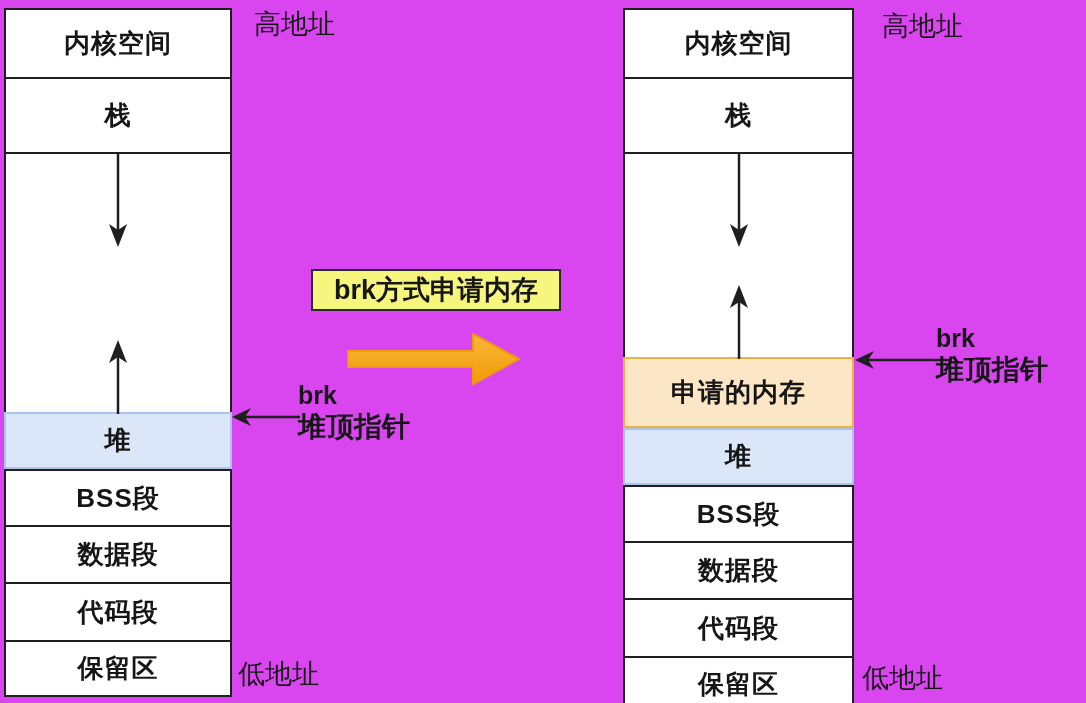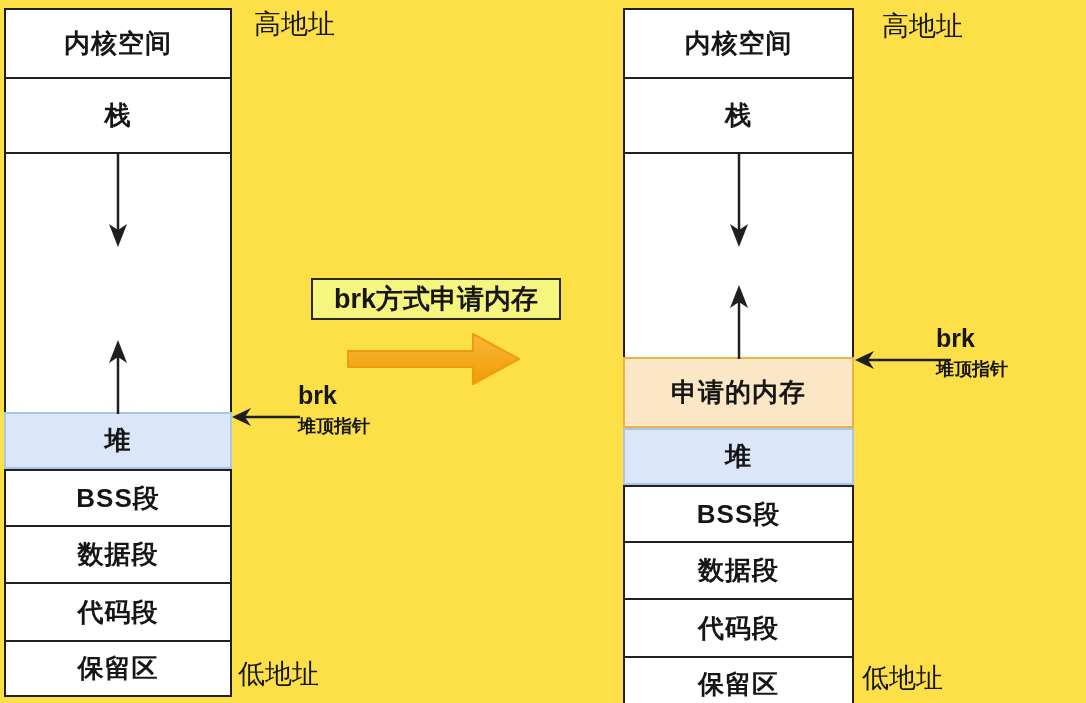--- a/index.html
+++ b/index.html
@@ -1,17 +1,17 @@
 <!DOCTYPE html>
 <html style="--line: #1f1f1f; --heap-fill: #dbe7f8; --heap-border: #a9c6e8; --allocated-fill: #fbe6c6; --allocated-border: #e9b441; --action-label-fill: #f6f67f; --arrow-orange-top: #f8b83a; --arrow-orange-bottom: #f29a05;"><head>
 <meta charset="utf-8">
 <style>
   html,body { margin:0; padding:0; background:#ffffff; }
   .canvas {
-    position:relative; width:1086px; height:703px; background:#fde047;
+    position:relative; width:1086px; height:703px; background:#d946ef;
     font-family:"Liberation Sans","DejaVu Sans",sans-serif;
     color:#161616; overflow:hidden;
   }
   .memcol {
     position:absolute; border:2px solid var(--line,#1f1f1f);
     background:#ffffff; box-sizing:border-box;
   }
   .sec {
     box-sizing:border-box; display:flex; align-items:center; justify-content:center;
     font-size:26px; font-weight:600; letter-spacing:1px;
@@ -25,23 +25,23 @@
   }
   .sec.allocbox {
     background:var(--allocated-fill,#fbe6c6);
     border:2px solid var(--allocated-border,#e9b441);
     margin:0 -2px; width:calc(100% + 4px);
   }
   .varrow { position:absolute; left:50%; transform:translateX(-50%); }
   .addr-label { position:absolute; font-size:27px; font-weight:400; white-space:nowrap; }
   .brk-label { position:absolute; text-align:left; font-weight:600; white-space:nowrap; }
   .brk-label .l1 { font-size:25px; line-height:29px; }
-  .brk-label .l2 { font-size:18px; line-height:33px; }
+  .brk-label .l2 { font-size:28px; line-height:33px; }
   .action-box {
-    position:absolute; left:311px; top:278px; width:250px; height:42px;
+    position:absolute; left:311px; top:269px; width:250px; height:42px;
     background:var(--action-label-fill,#f6f67f); border:2px solid #2a2a2a;
     box-sizing:border-box; display:flex; align-items:center; justify-content:center;
     font-size:27px; font-weight:600;
   }
   .ptr-arrow { position:absolute; }
   .og-top { stop-color:var(--arrow-orange-top,#f8b83a); }
   .og-bot { stop-color:var(--arrow-orange-bottom,#f29a05); }
   svg line { stroke:var(--line,#1f1f1f); }
   svg path.head { fill:var(--line,#1f1f1f); }
 </style>

